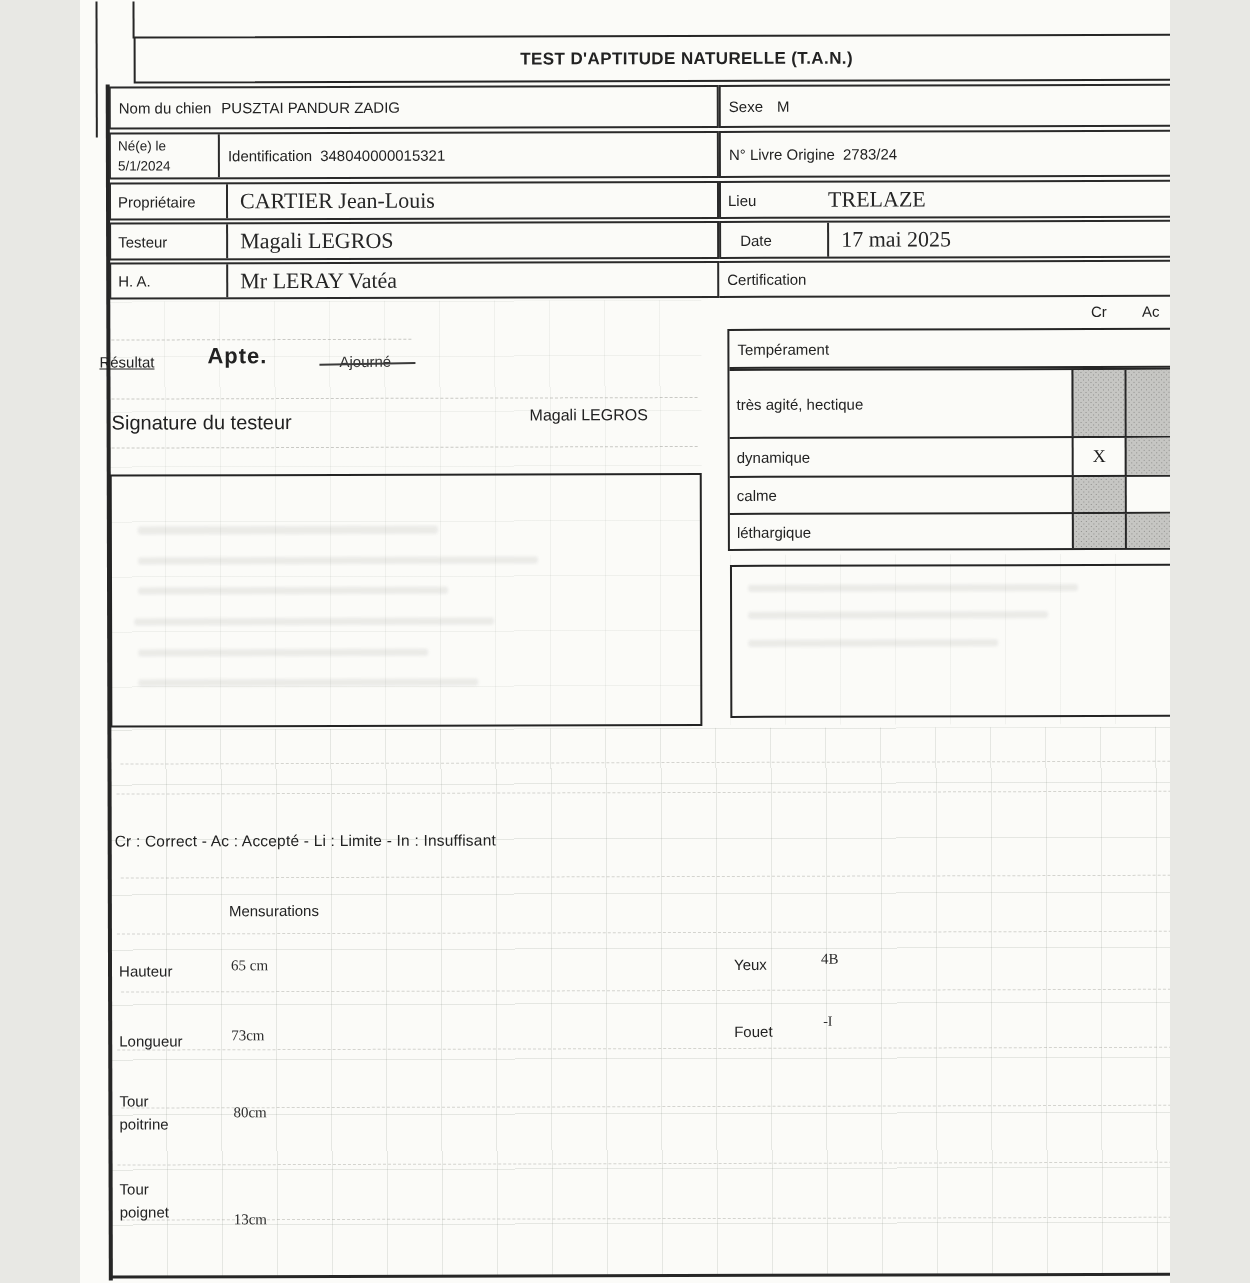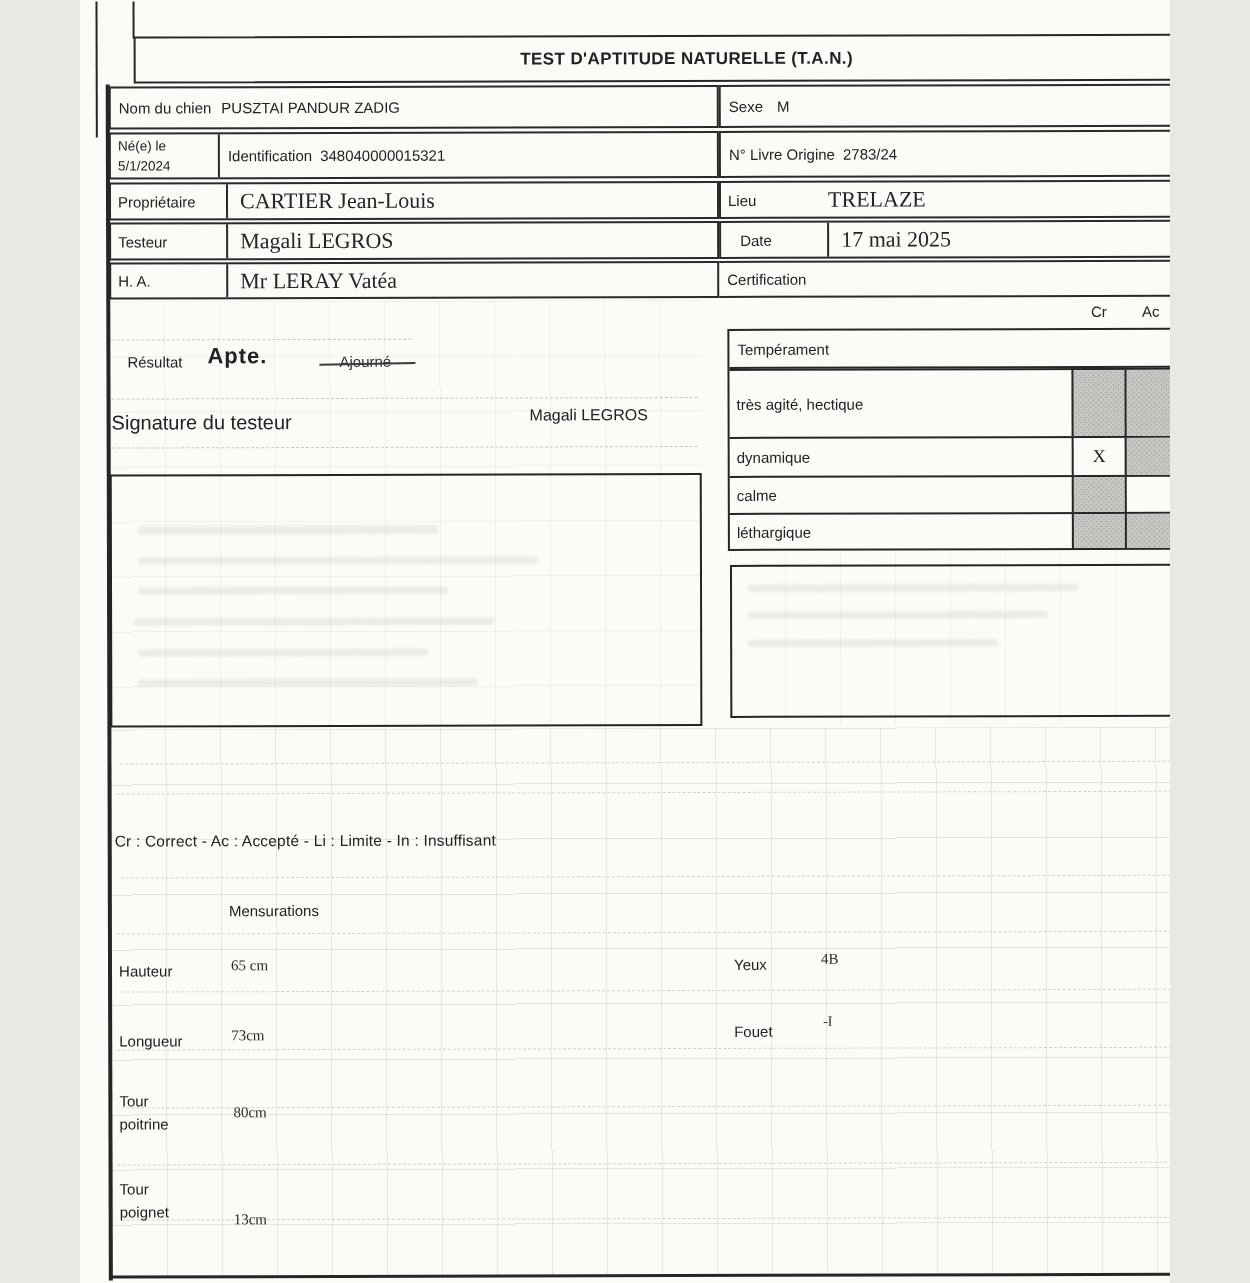--- a/index.html
+++ b/index.html
@@ -141,21 +141,21 @@
     <span class="serif-val">17 mai 2025</span>
   </div>
   <div class="abs hrow" style="left:640px;top:261px;width:560px;height:37px;border-left:none;border-right:none;">
     <span class="inline-label">Certification</span>
   </div>
 
   <div class="abs faintline" style="left:32px;top:338px;width:300px;"></div>
   <div class="abs faintline" style="left:32px;top:397px;width:586px;"></div>
   <div class="abs faintline" style="left:32px;top:446px;width:586px;"></div>
 
-  <span class="abs res-label" style="left:48px;top:352px;">Résultat</span>
+  <span class="abs res-label" style="left:20px;top:352px;text-decoration:underline;">Résultat</span>
   <span class="abs res-value" style="left:128px;top:342px;">Apte.</span>
   <span class="abs res-rejected" style="left:260px;top:352px;">Ajourné</span>
   <div class="abs strike-line" style="left:240px;top:362px;width:96px;"></div>
 
   <span class="abs" style="left:32px;top:410px;font-size:20px;">Signature du testeur</span>
   <span class="abs" style="left:450px;top:406px;font-size:16px;">Magali LEGROS</span>
 
   <div class="abs empty-box" style="left:30px;top:473px;width:592px;height:253px;"></div>
   <div class="ghost" style="left:58px;top:525px;width:300px;height:8px;"></div>
   <div class="ghost" style="left:58px;top:556px;width:400px;height:7px;"></div>

